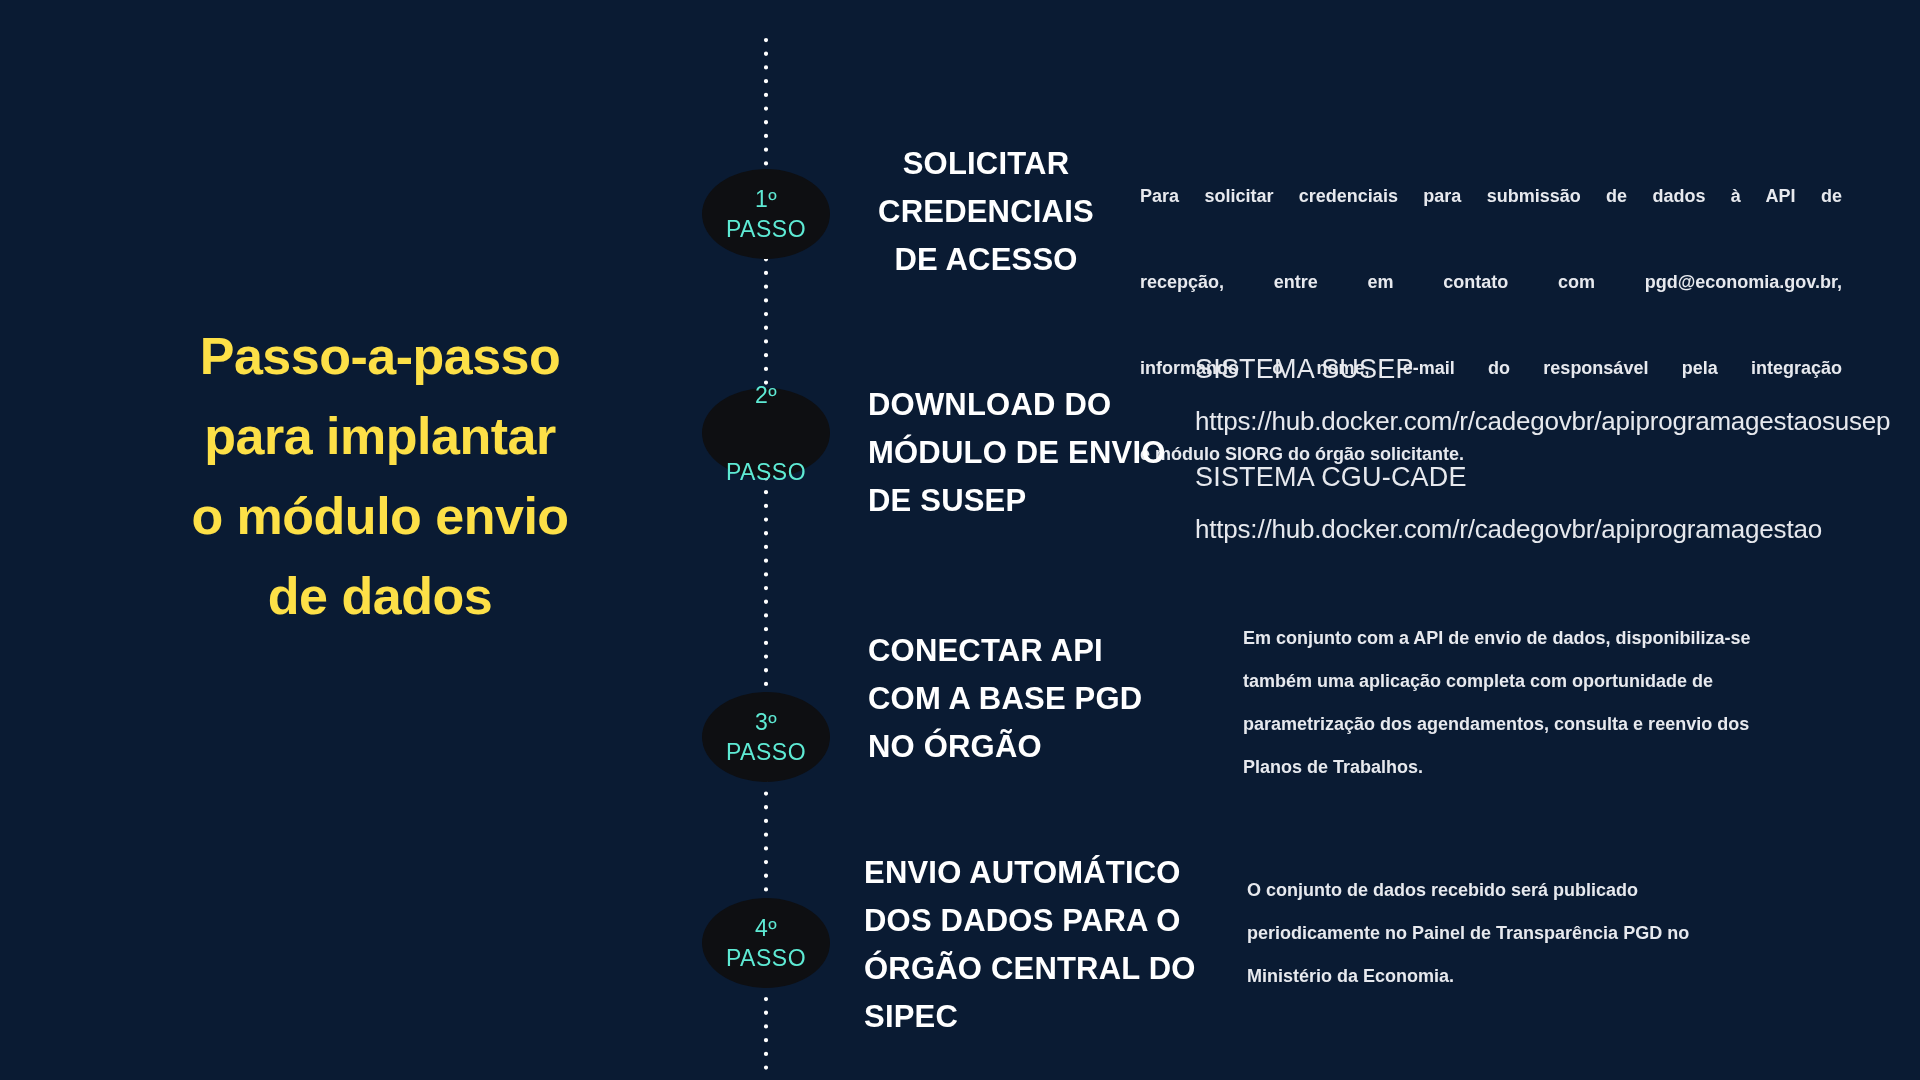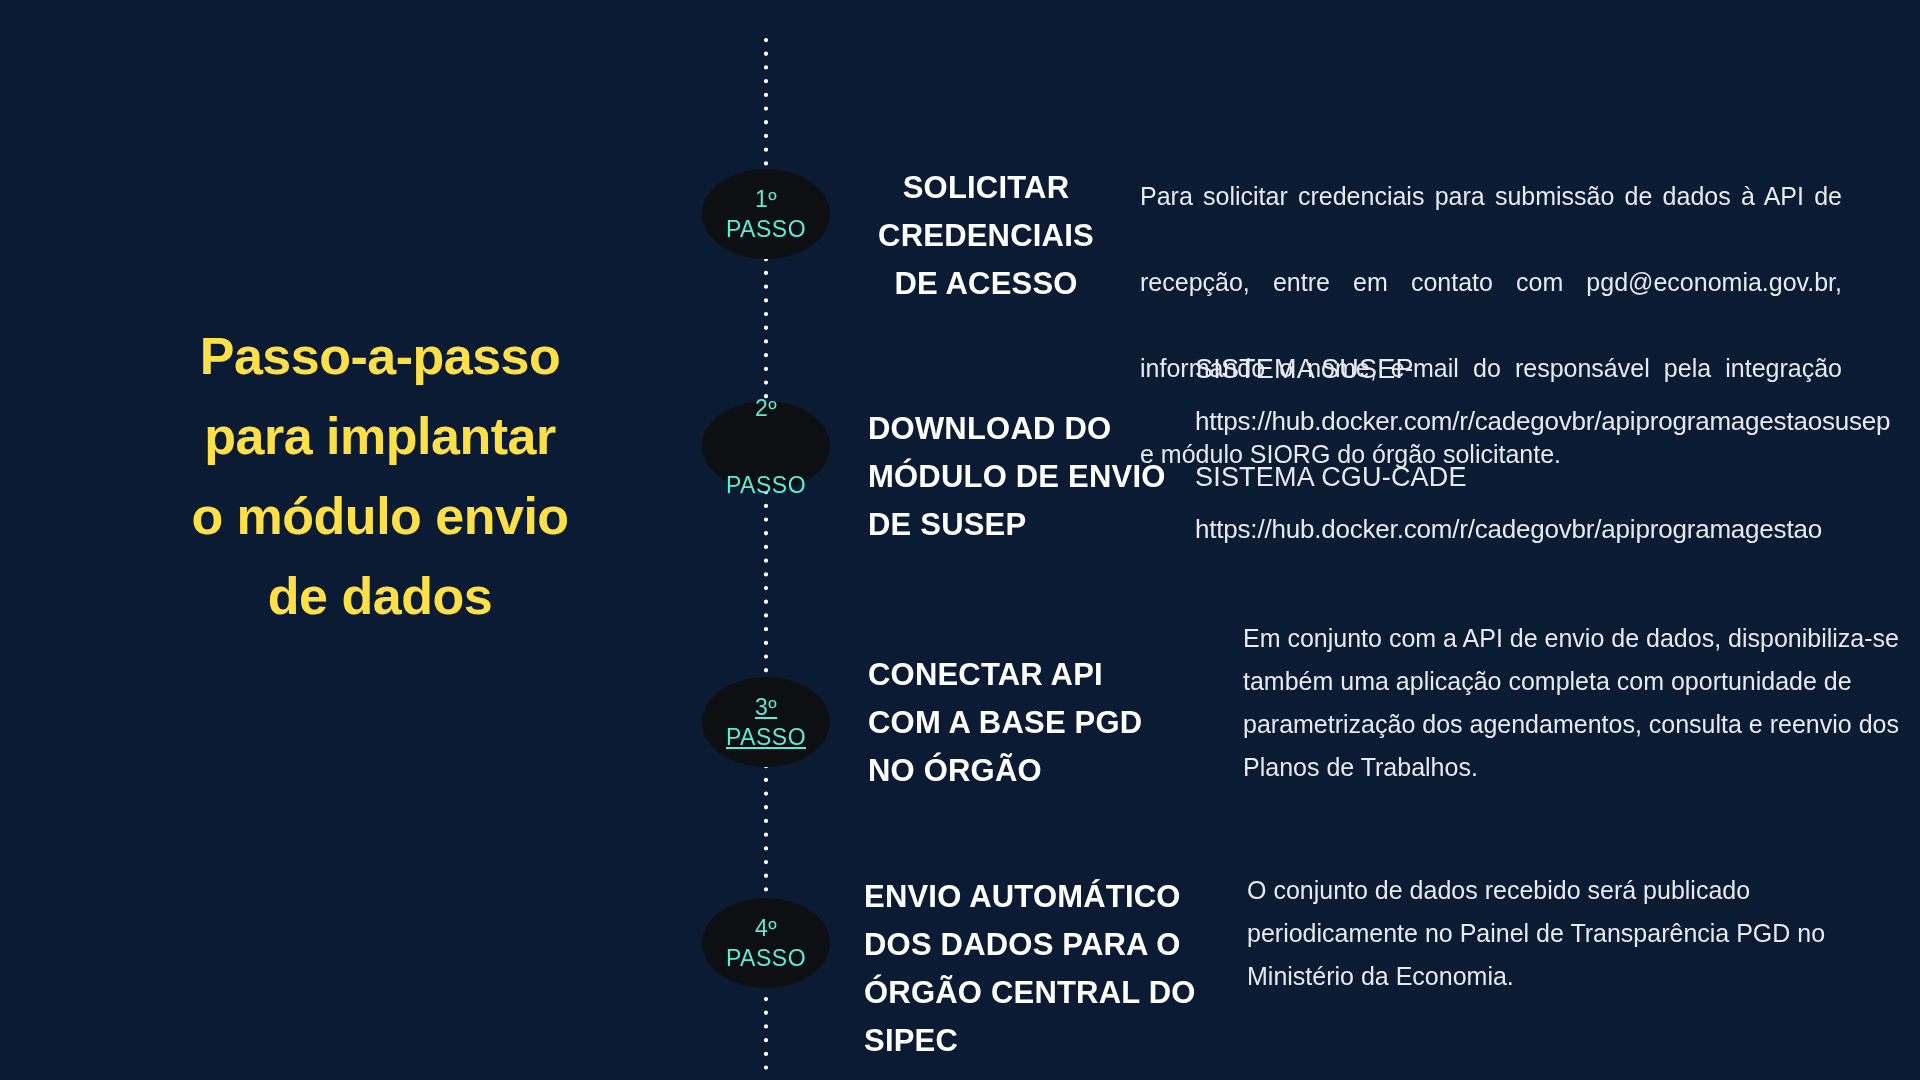--- a/index.html
+++ b/index.html
@@ -41,28 +41,27 @@
   .badge .num{display:block;}
   .badge .lbl{display:block;}
   
   .step-title{
     position:absolute;
     color:#ffffff;
     font-size:31px;font-weight:700;
     line-height:48px;
     white-space:pre-line;
     letter-spacing:0.2px;
-    margin-top:24px;
   }
   .step-title.centered{text-align:center;}
   
   .step-desc{
     position:absolute;
     color:#e7e9ee;
-    font-size:25px;font-weight:400;
+    font-size:18px;font-weight:700;
     line-height:43px;
     white-space:pre-line;
   }
   .desc-line{display:block;}
   .desc-line.fill{text-align-last:justify;}
   
   .systems{position:absolute;color:#e7e9ee;}
   .system-name{
     display:block;
     font-size:27px;line-height:34px;
@@ -99,35 +98,35 @@
   <div class="step-title centered" style="left:855px;top:140px;width:262px;">SOLICITAR
 CREDENCIAIS
 DE ACESSO</div>
   <div class="step-desc" style="left:1140px;top:132px;width:702px;">
     <span class="desc-line fill">Para solicitar credenciais para submissão de dados à API de</span>
     <span class="desc-line fill">recepção, entre em contato com pgd@economia.gov.br,</span>
     <span class="desc-line fill">informando o nome, e-mail do responsável pela integração</span>
     <span class="desc-line">e módulo SIORG do órgão solicitante.</span>
   </div>
 
-  <div class="badge" style="left:702px;top:401px;gap:47px;">
+  <div class="badge" style="left:702px;top:388px;gap:47px;">
     <span class="num">2º</span>
     <span class="lbl">PASSO</span>
   </div>
   <div class="step-title" style="left:868px;top:381px;width:330px;">DOWNLOAD DO
 MÓDULO DE ENVIO
 DE SUSEP</div>
   <div class="systems" style="left:1195px;top:352px;width:730px;">
     <span class="system-name gap-a">SISTEMA SUSEP</span>
     <span class="system-url gap-b">https://hub.docker.com/r/cadegovbr/apiprogramagestaosusep</span>
     <span class="system-name gap-a">SISTEMA CGU-CADE</span>
     <span class="system-url">https://hub.docker.com/r/cadegovbr/apiprogramagestao</span>
   </div>
 
-  <div class="badge" style="left:702px;top:677px;text-decoration:underline;">
+  <div class="badge" style="left:702px;top:692px;">
     <span class="num">3º</span>
     <span class="lbl">PASSO</span>
   </div>
   <div class="step-title" style="left:868px;top:627px;width:330px;">CONECTAR API
 COM A BASE PGD
 NO ÓRGÃO</div>
   <div class="step-desc" style="left:1195px;top:617px;width:700px;margin-left:48px;">Em conjunto com a API de envio de dados, disponibiliza-se
 também uma aplicação completa com oportunidade de
 parametrização dos agendamentos,  consulta e reenvio dos
 Planos de Trabalhos.</div>

